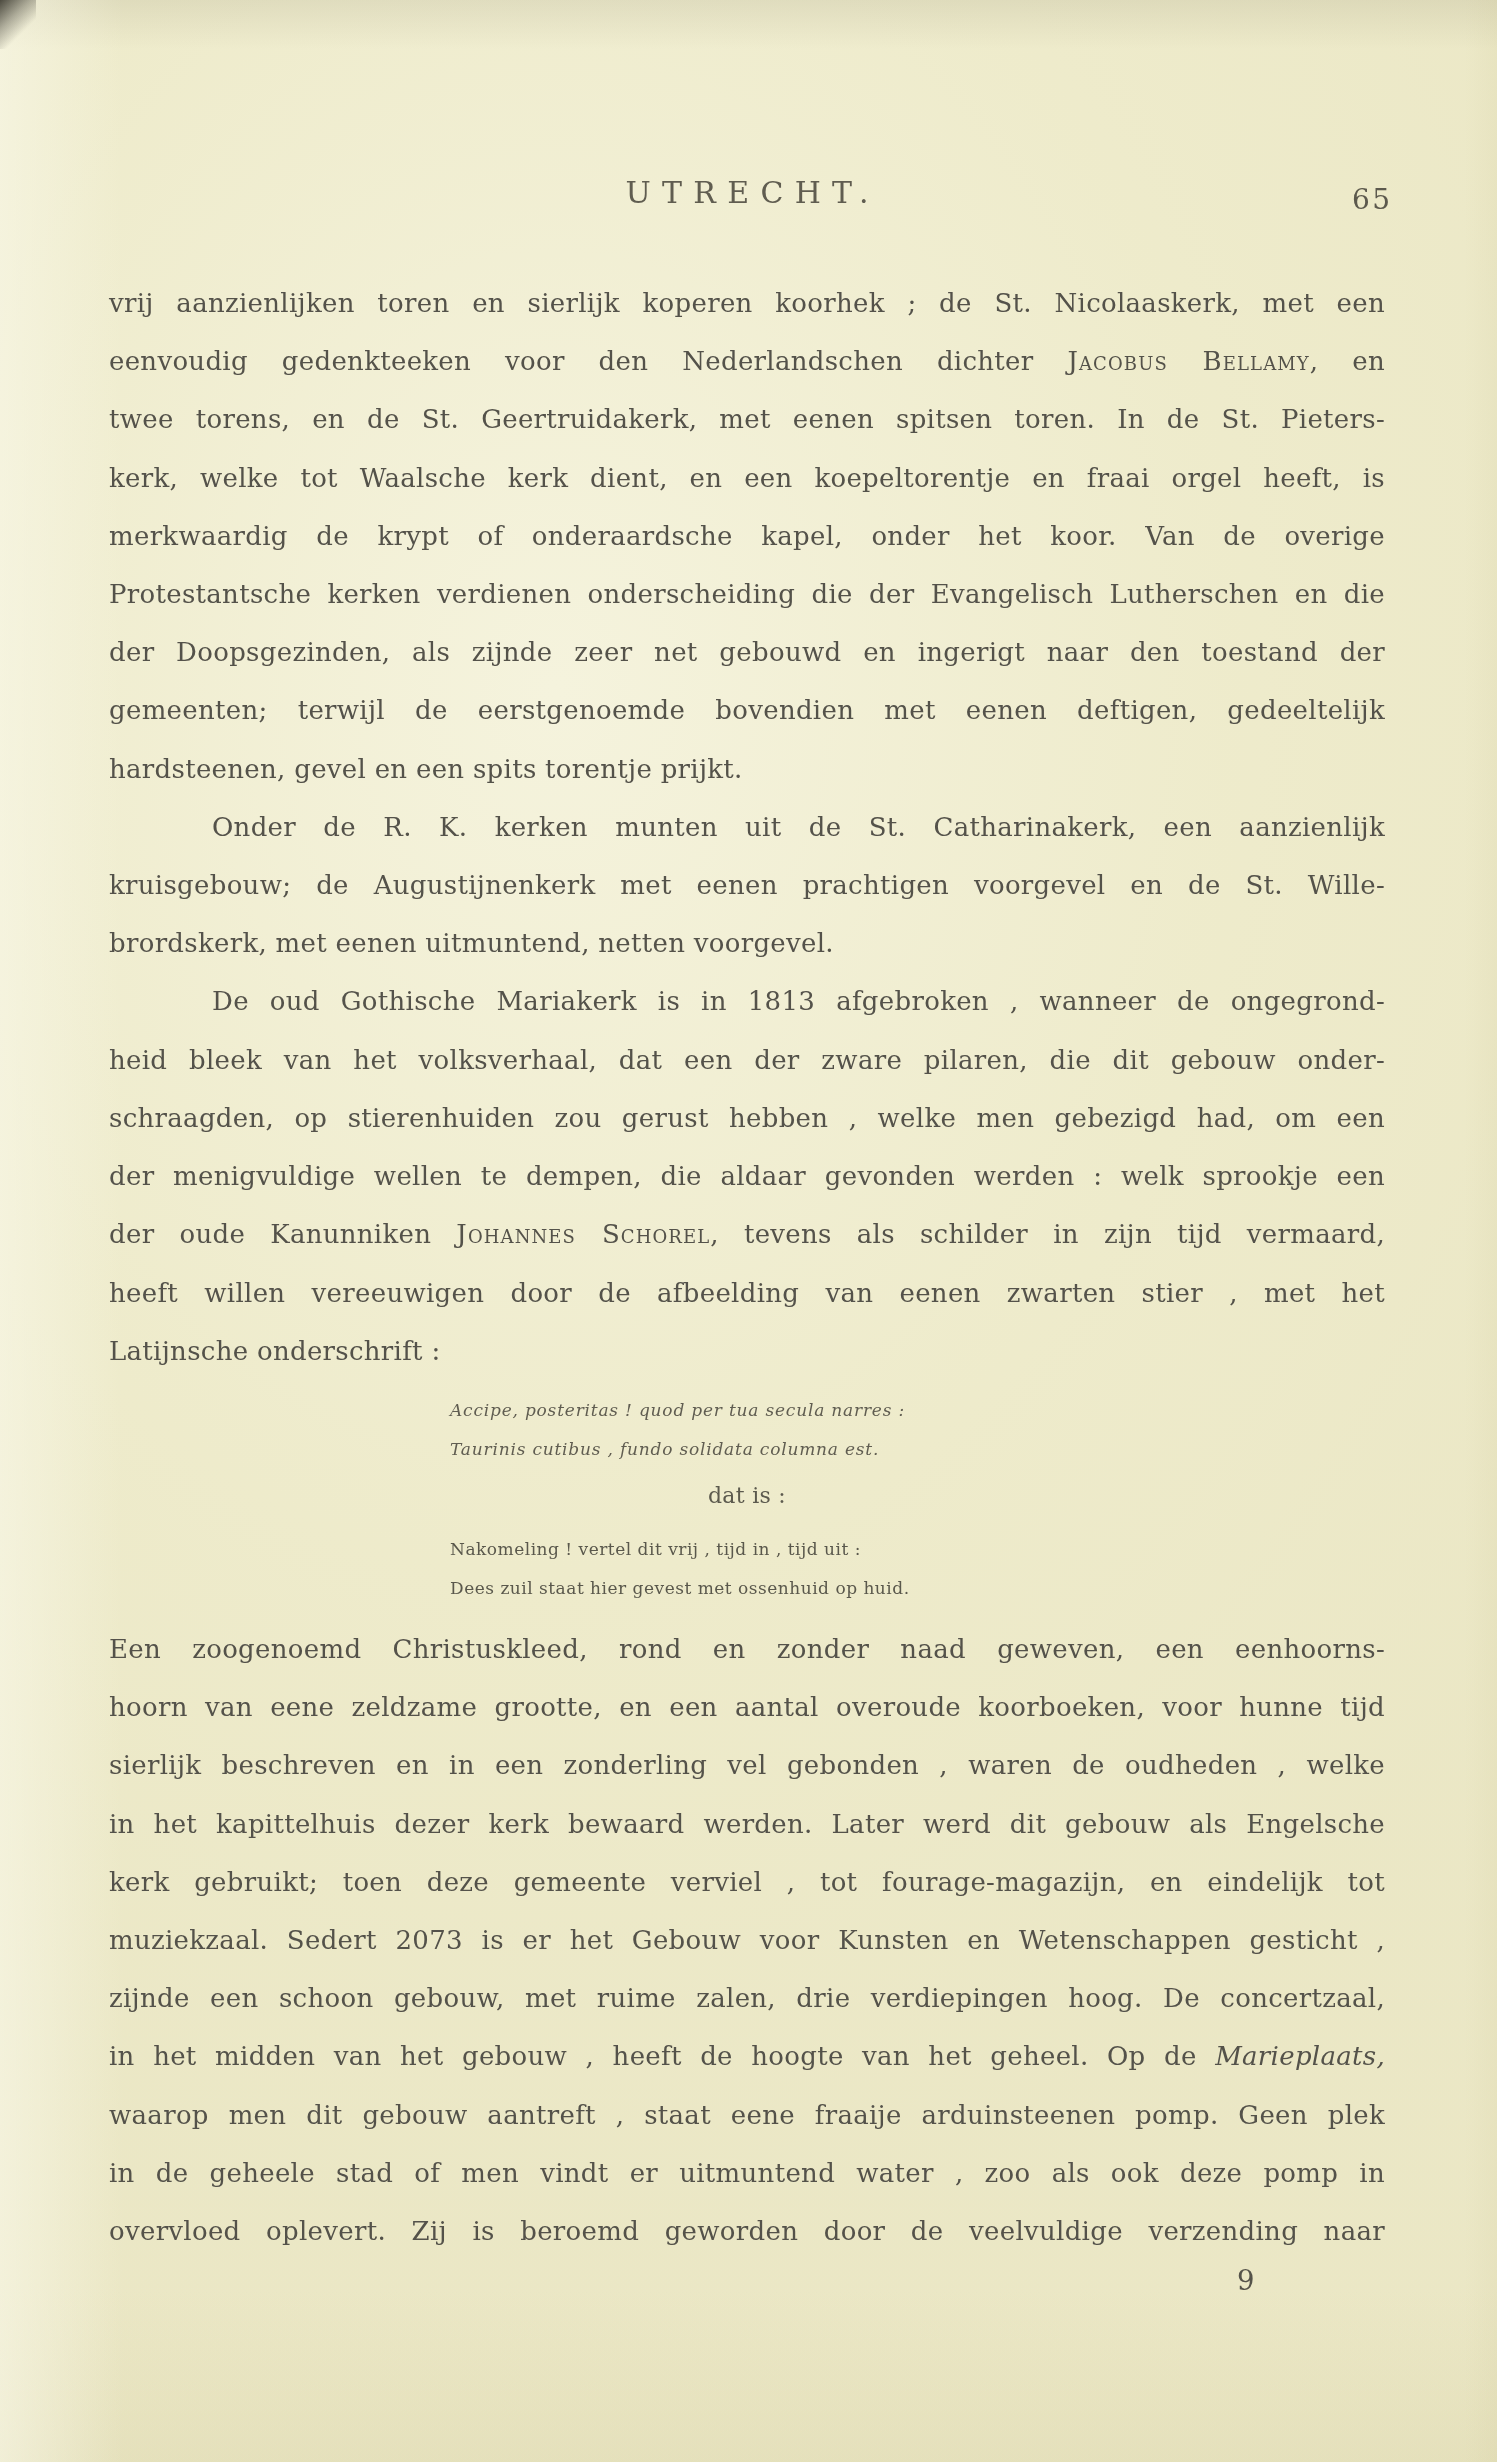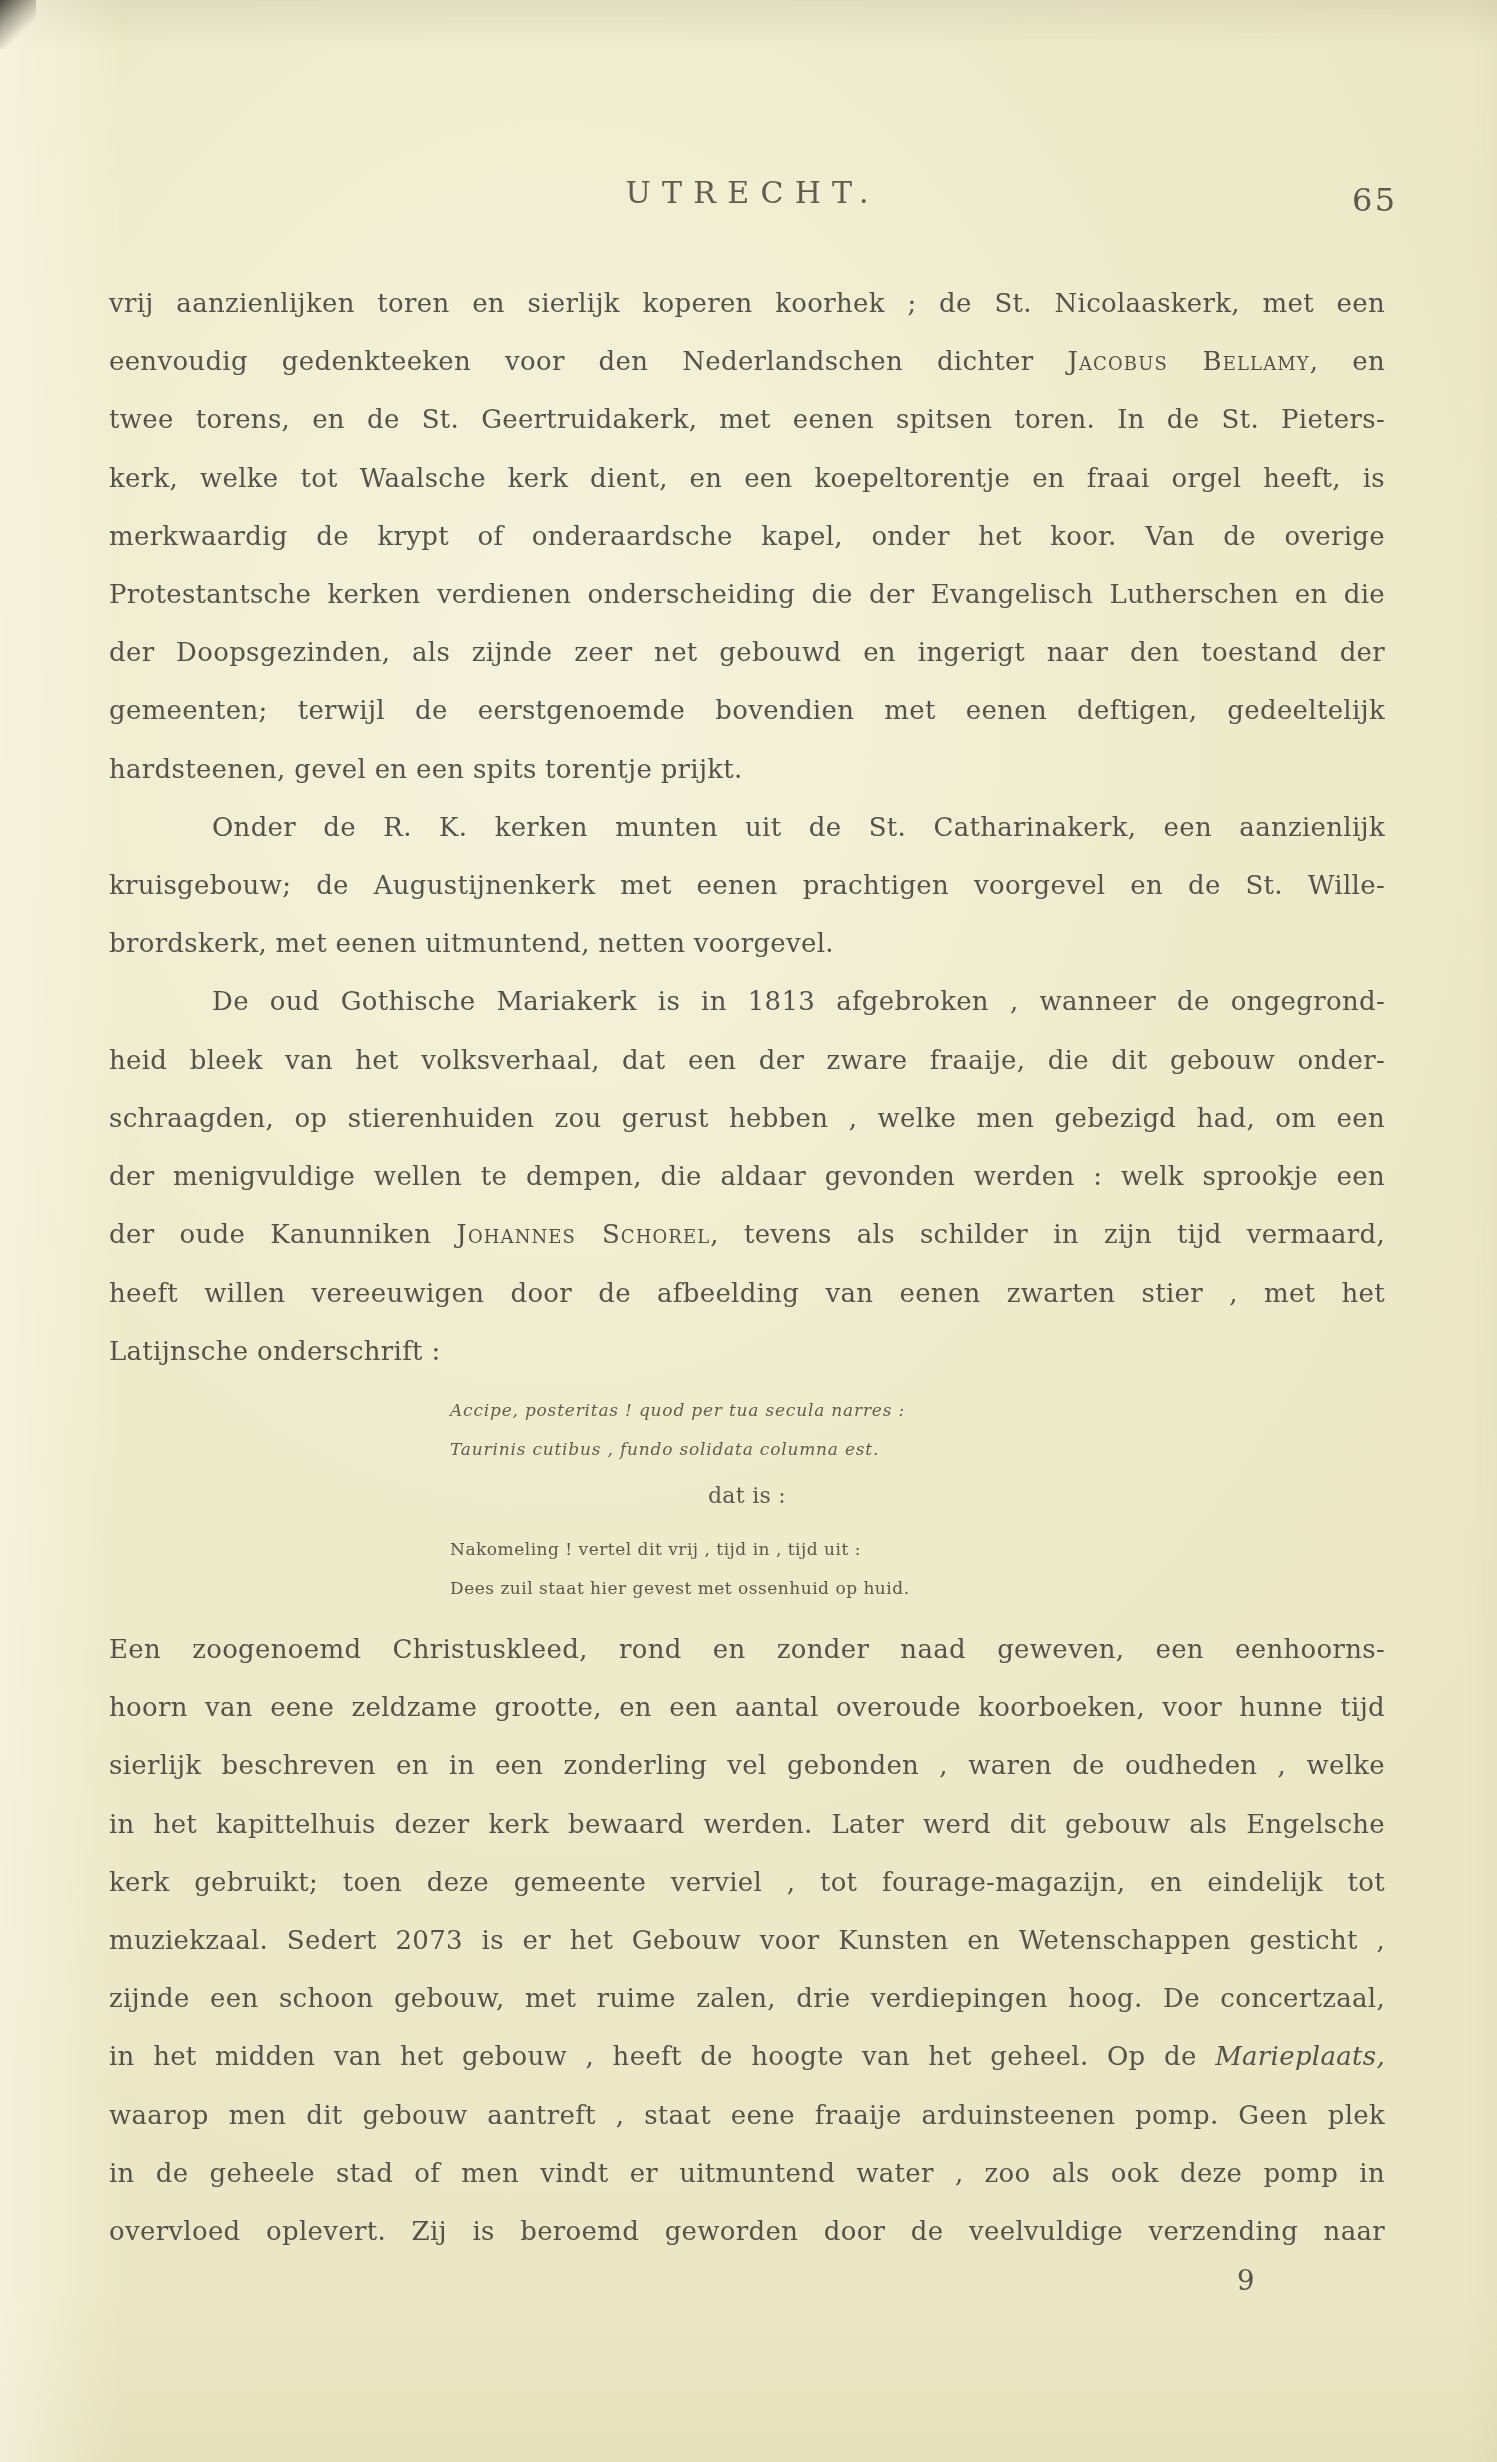--- a/index.html
+++ b/index.html
@@ -43,21 +43,21 @@
     font-size: 30px;
     letter-spacing: 11.3px;
     padding-left: 11.3px;
     box-sizing: border-box;
     color: #605d50;
   }
   .page-number {
     position: absolute;
     left: 1352px; top: 179px;
     height: 42px; line-height: 42px;
-    font-size: 32px;
+    font-size: 28px;
     letter-spacing: 2.4px;
     color: #5c594d;
   }
   .text-block {
     position: absolute;
     left: 109px; top: 0;
     width: 1276px;
     height: 2462px;
     font-size: 26px;
     letter-spacing: 0.3px;
@@ -114,21 +114,21 @@
       <div class="line j" style="top: 449px;"><span class="seg-n">kerk, welke tot Waalsche kerk dient, en een koepeltorentje en fraai orgel heeft, is</span></div>
       <div class="line j" style="top: 507px;"><span class="seg-n">merkwaardig de krypt of onderaardsche kapel, onder het koor. Van de overige</span></div>
       <div class="line j" style="top: 565px;"><span class="seg-n">Protestantsche kerken verdienen onderscheiding die der Evangelisch Lutherschen en die</span></div>
       <div class="line j" style="top: 623px;"><span class="seg-n">der Doopsgezinden, als zijnde zeer net gebouwd en ingerigt naar den toestand der</span></div>
       <div class="line j" style="top: 681px;"><span class="seg-n">gemeenten; terwijl de eerstgenoemde bovendien met eenen deftigen, gedeeltelijk</span></div>
       <div class="line l" style="top: 740px;"><span class="seg-n">hardsteenen, gevel en een spits torentje prijkt.</span></div>
       <div class="line jind" style="top: 798px;"><span class="seg-n">Onder de R. K. kerken munten uit de St. Catharinakerk, een aanzienlijk</span></div>
       <div class="line j" style="top: 856px;"><span class="seg-n">kruisgebouw; de Augustijnenkerk met eenen prachtigen voorgevel en de St. Wille-</span></div>
       <div class="line l" style="top: 914px;"><span class="seg-n">brordskerk, met eenen uitmuntend, netten voorgevel.</span></div>
       <div class="line jind" style="top: 972px;"><span class="seg-n">De oud Gothische Mariakerk is in 1813 afgebroken , wanneer de ongegrond-</span></div>
-      <div class="line j" style="top: 1031px;"><span class="seg-n">heid bleek van het volksverhaal, dat een der zware fraaije, die dit gebouw onder-</span></div>
+      <div class="line j" style="top: 1031px;"><span class="seg-n">heid bleek van het volksverhaal, dat een der zware pilaren, die dit gebouw onder-</span></div>
       <div class="line j" style="top: 1089px;"><span class="seg-n">schraagden, op stierenhuiden zou gerust hebben , welke men gebezigd had, om een</span></div>
       <div class="line j" style="top: 1147px;"><span class="seg-n">der menigvuldige wellen te dempen, die aldaar gevonden werden : welk sprookje een</span></div>
       <div class="line j" style="top: 1205px;"><span class="seg-n">der oude Kanunniken </span><span class="seg-sc">Johannes Schorel</span><span class="seg-n">, tevens als schilder in zijn tijd vermaard,</span></div>
       <div class="line j" style="top: 1264px;"><span class="seg-n">heeft willen vereeuwigen door de afbeelding van eenen zwarten stier , met het</span></div>
       <div class="line l" style="top: 1322px;"><span class="seg-n">Latijnsche onderschrift :</span></div>
       <div class="line quote" style="top: 1391px;"><span class="seg-n">Accipe, posteritas ! quod per tua secula narres :</span></div>
       <div class="line quote" style="top: 1430px;"><span class="seg-n">Taurinis cutibus , fundo solidata columna est.</span></div>
       <div class="line datis" style="top: 1478px;"><span class="seg-n">dat is :</span></div>
       <div class="line trans" style="top: 1530px;"><span class="seg-n">Nakomeling ! vertel dit vrij , tijd in , tijd uit :</span></div>
       <div class="line trans" style="top: 1569px;"><span class="seg-n">Dees zuil staat hier gevest met ossenhuid op huid.</span></div>

